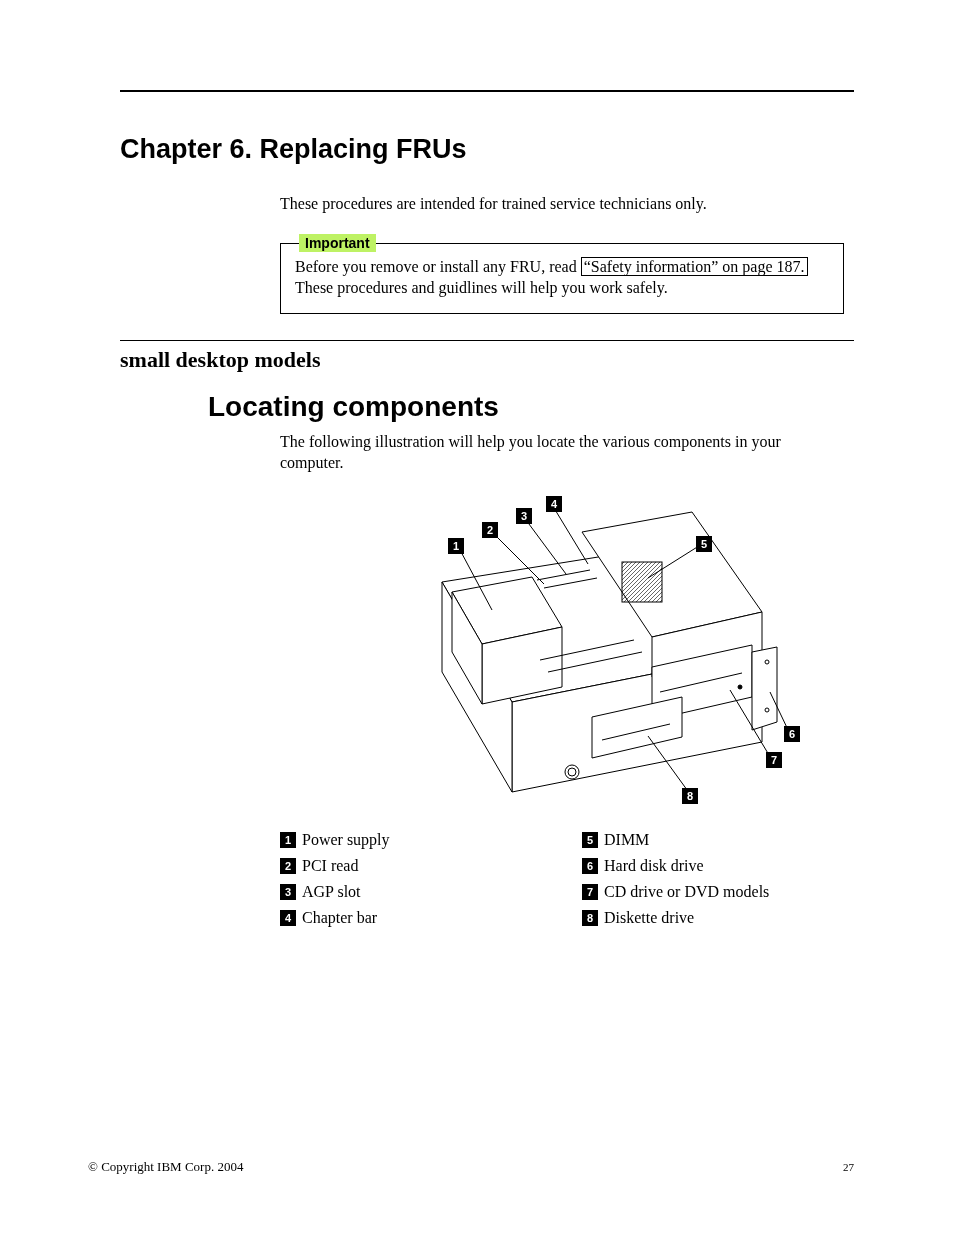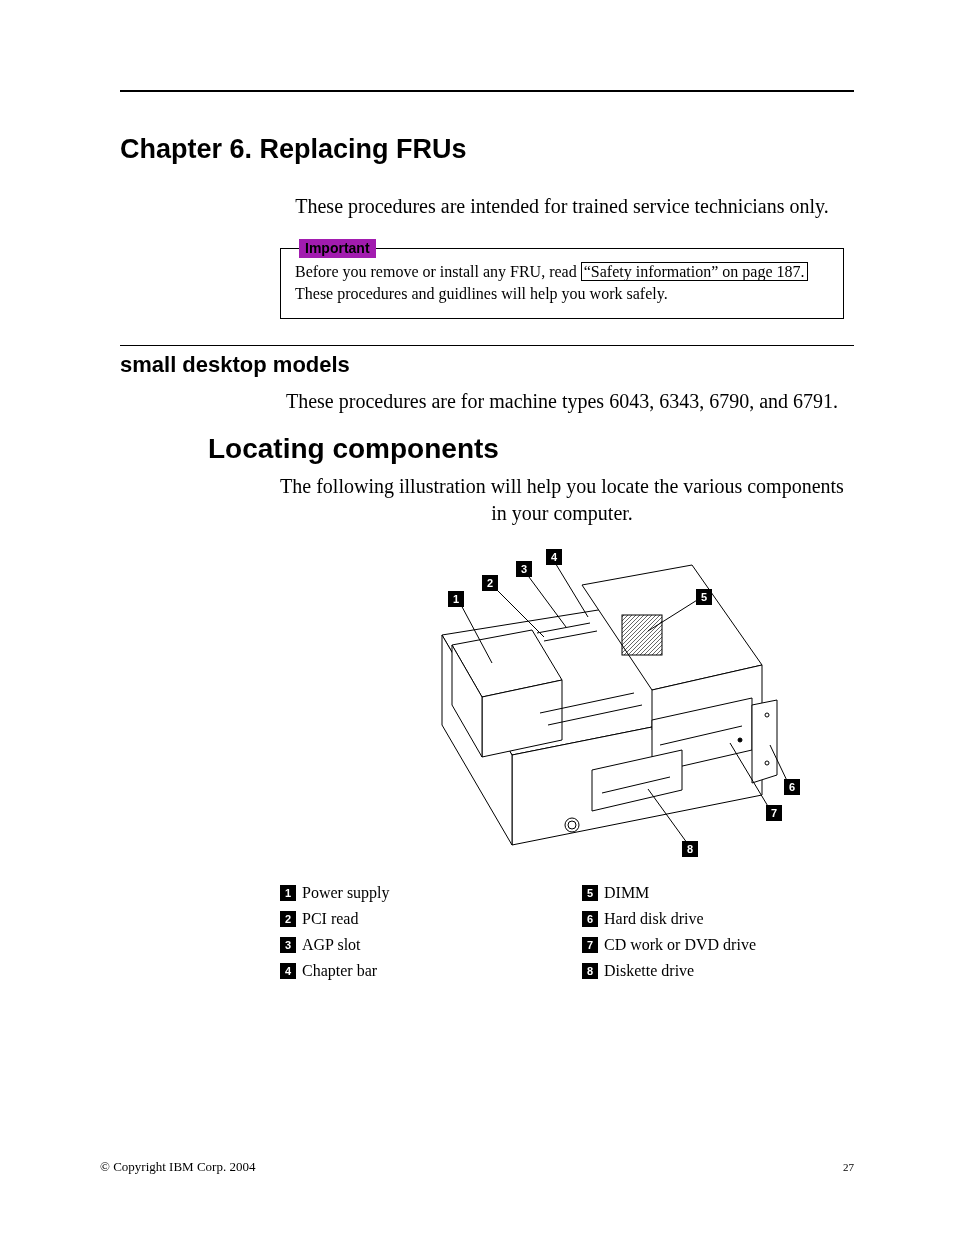--- a/index.html
+++ b/index.html
@@ -29,54 +29,53 @@
   }
   .content-block {
     margin-left: 160px;
     margin-right: 10px;
   }
   .content-block-sub {
     margin-left: 160px;
     margin-right: 10px;
   }
   p.body {
-    font-size: 20px;
+    font-size: 16px;
     margin: 0 0 18px 0;
     line-height: 1.35;
-    text-align: center;
   }
   .noticebox {
     position: relative;
     border: 1px solid #000;
     margin: 28px 0 26px 0;
     padding: 12px 14px 14px 14px;
     font-size: 16px;
     line-height: 1.35;
   }
   .notice-legend {
     position: absolute;
     top: -10px;
     left: 18px;
-    background: #a21caf;
+    background: #bef264;
     padding: 0 6px;
     font-family: Arial, Helvetica, sans-serif;
     font-weight: bold;
     font-size: 14px;
   }
   .xref {
     border: 1px solid #000;
     padding: 0 2px;
     text-align: center;
   }
   .rule-mid {
     border-top: 1px solid #000;
     margin: 0 0 6px 0;
   }
   h2.section {
-    font-family: Liberation Sans, sans-serif;
+    font-family: Liberation Serif, serif;
     font-weight: bold;
     font-size: 22px;
     margin: 0 0 10px 0;
   }
   h3.subsection {
     font-family: Arial, Helvetica, sans-serif;
     font-weight: bold;
     font-size: 28px;
     margin: 18px 0 8px 0;
   }
@@ -110,21 +109,21 @@
     font-family: Arial, Helvetica, sans-serif;
     font-weight: bold;
     font-size: 11px;
     margin-right: 6px;
     flex: 0 0 16px;
   }
 
   .footer {
     position: absolute;
     bottom: 60px;
-    left: 100px;
+    left: 88px;
     right: 100px;
     display: flex;
     justify-content: space-between;
     align-items: baseline;
     font-size: 13px;
   }
   .footer .pnum {
     font-weight: normal;
     font-size: 11px;
   }
@@ -141,23 +140,20 @@
     <p class="body">These procedures are intended for trained service technicians only.</p>
 
     <div class="noticebox">
       <span class="notice-legend">Important</span>
       <span>Before you remove or install any FRU, read </span><span class="xref">“Safety information” on page 187.</span><span> These procedures and guidlines will help you work safely.</span>
     </div>
   </div>
 
   <div class="rule-mid"></div>
   <h2 class="section">small desktop models</h2>
-  <div class="content-block">
-    <p class="body">These procedures are for machine types 6043, 6343, 6790, and 6791.</p>
-  </div>
 
   <div class="indent-sub">
     <h3 class="subsection">Locating components</h3>
   </div>
   <div class="content-block-sub">
     <p class="body">The following illustration will help you locate the various components in your computer.</p>
 
     <div class="figure-wrap">
       <svg class="fig" width="480" height="320" viewBox="0 0 480 320">
         <defs>
@@ -275,21 +271,21 @@
         <div class="legend-row">
             <span class="callnum">5</span>
             <span>DIMM</span>
           </div>
         <div class="legend-row">
             <span class="callnum">6</span>
             <span>Hard disk drive</span>
           </div>
         <div class="legend-row">
             <span class="callnum">7</span>
-            <span>CD work or DVD drive</span>
+            <span>CD drive or DVD models</span>
           </div>
         <div class="legend-row">
             <span class="callnum">8</span>
             <span>Diskette drive</span>
           </div>
       </div>
     </div>
   </div>
 
   <div class="footer">

